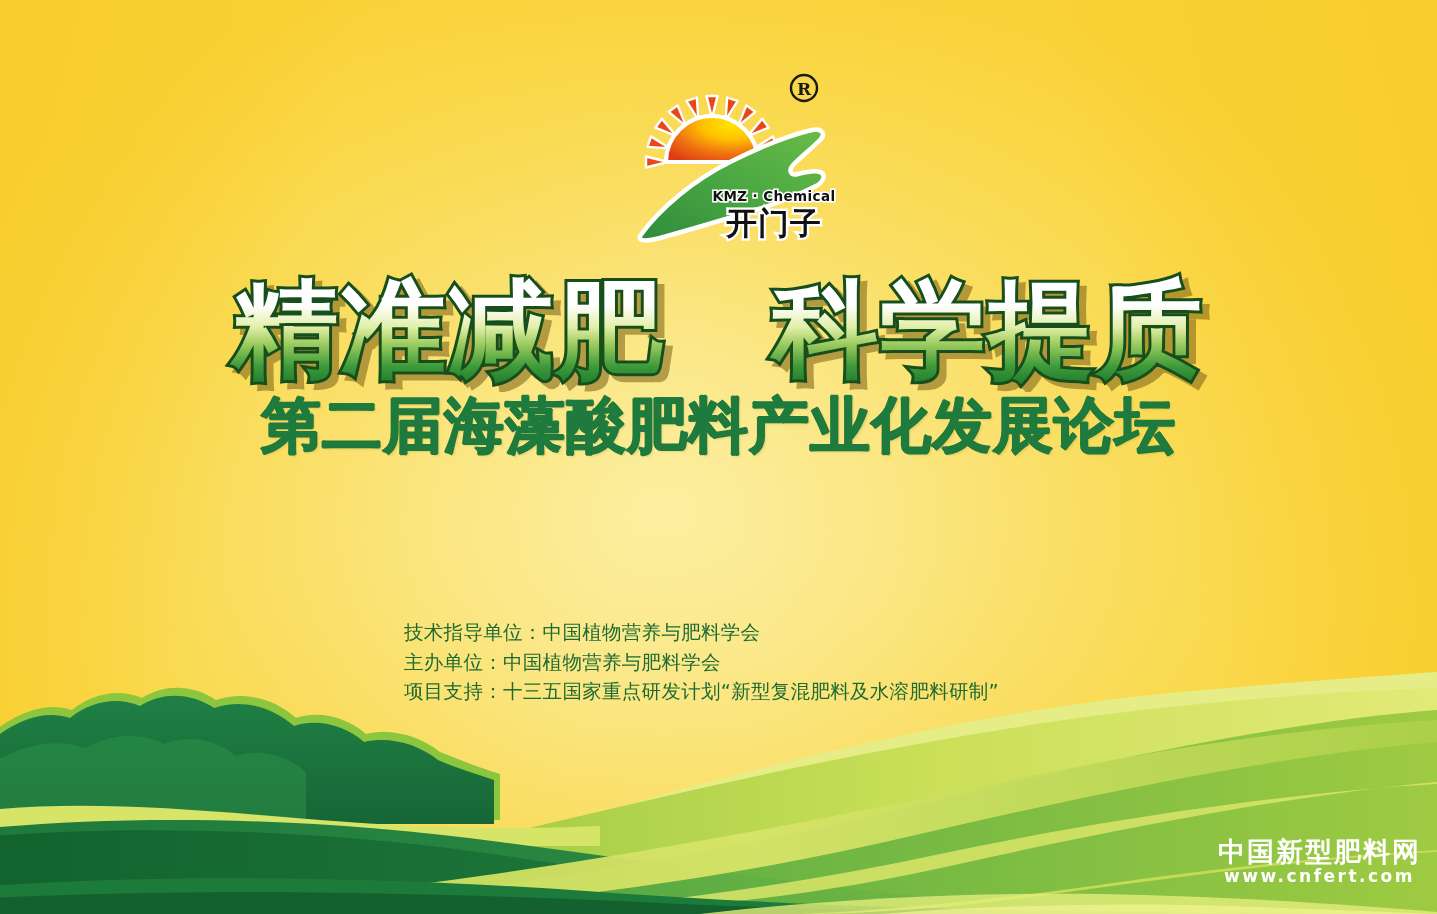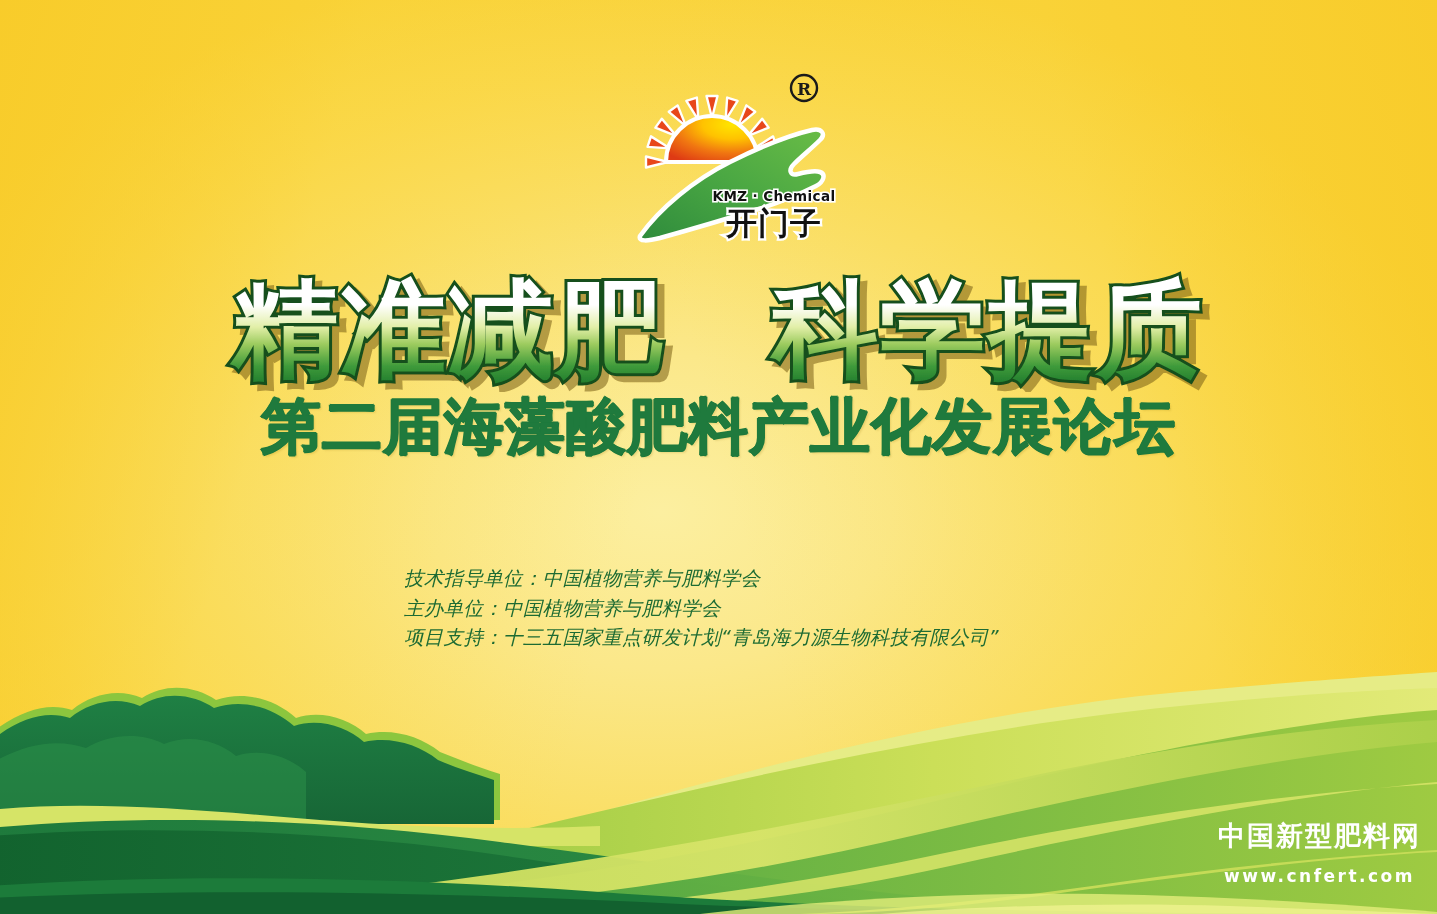--- a/index.html
+++ b/index.html
@@ -76,30 +76,29 @@
     color: #1F7A3D;
     font-weight: bold;
     letter-spacing: 1px;
     line-height: 1.0;
     white-space: nowrap;
     text-shadow:
       1px 0 0 #1F7A3D, -1px 0 0 #1F7A3D,
       0 1px 0 #1F7A3D, 0 -1px 0 #1F7A3D,
       2px 2px 2px rgba(150,110,0,0.18);
   }
-  .sub-line-1 { font-size: 60px; margin-bottom: 28px; }
+  .sub-line-1 { font-size: 60px; margin-bottom: 28px; font-family: Liberation Serif, serif; }
   .sub-line-2 { font-size: 60px; }
 
   
   .org-block {
     position: absolute;
     left: 404px;
-    top: 564px;
+    top: 618px;
     width: 800px;
-    font-style: italic;
   }
   .org-line {
     color: #1D6B33;
     font-size: 19.5px;
     line-height: 29.5px;
     white-space: nowrap;
     letter-spacing: 0.3px;
   }
 
   
@@ -113,21 +112,21 @@
   .wm-cn {
     font-size: 27px;
     font-weight: bold;
     letter-spacing: 2px;
     line-height: 1.05;
   }
   .wm-url {
     font-size: 17px;
     font-weight: bold;
     letter-spacing: 2.5px;
-    margin-top: 16px;
+    margin-top: 0;
   }
 </style>
 </head>
 <body>
 
 <div class="poster">
 
   <div class="bg-base"></div>
   <div class="bg-corner-l"></div>
   <div class="bg-corner-r"></div>
@@ -303,21 +302,21 @@
     </svg>
   </div>
 
   <div class="subtitle-block">
     <div class="sub-line sub-line-1">第二届海藻酸肥料产业化发展论坛</div>
   </div>
 
   <div class="org-block">
     <div class="org-line">技术指导单位：中国植物营养与肥料学会</div>
     <div class="org-line">主办单位：中国植物营养与肥料学会</div>
-    <div class="org-line">项目支持：十三五国家重点研发计划“青岛海力源生物科技有限公司”</div>
+    <div class="org-line">项目支持：十三五国家重点研发计划“新型复混肥料及水溶肥料研制”</div>
   </div>
 
   <div class="watermark">
     <div class="wm-cn">中国新型肥料网</div>
     <div class="wm-url">www.cnfert.com</div>
   </div>
 
 </div>
 
 </body></html>

